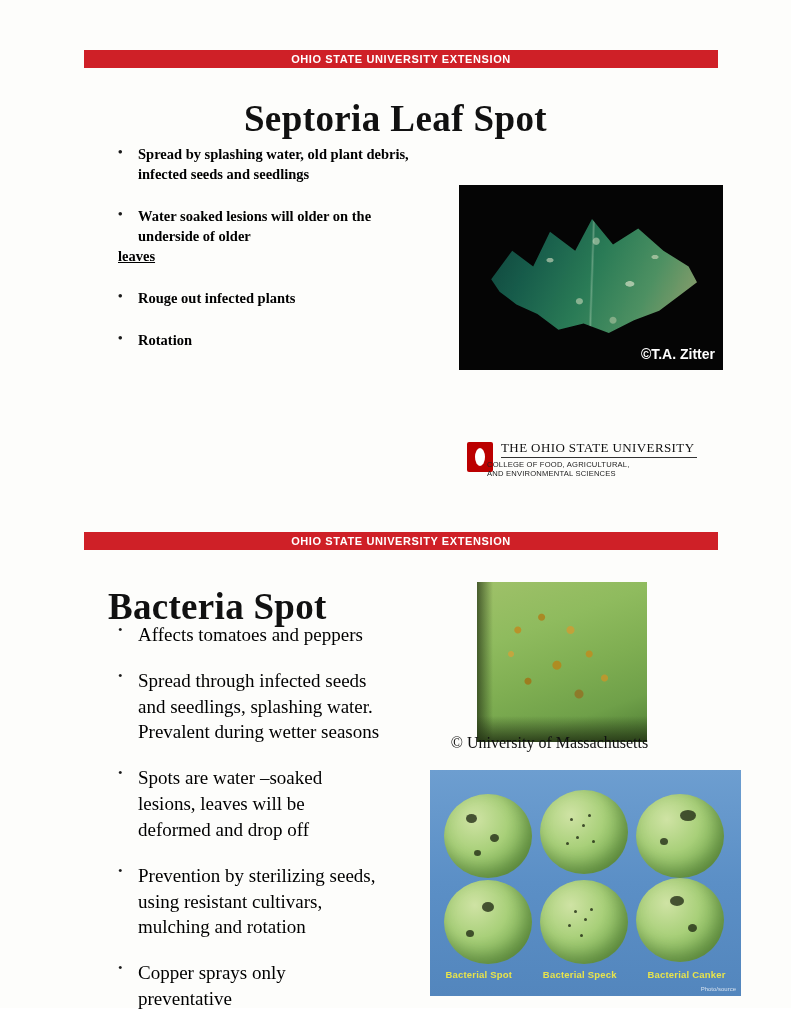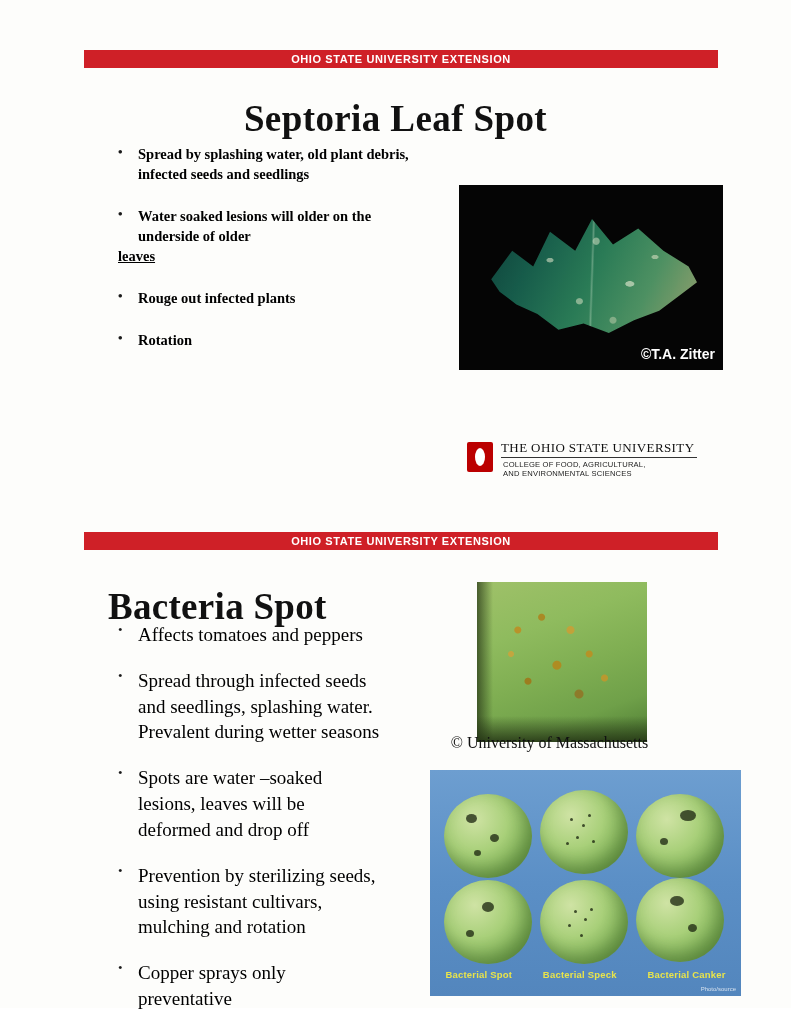--- a/index.html
+++ b/index.html
@@ -215,21 +215,21 @@
   #osu-logo .rule {
     position: absolute;
     left: 34px;
     top: 17px;
     width: 196px;
     height: 1px;
     background: #333;
   }
   #osu-logo .college {
     position: absolute;
-    left: 36px;
+    left: 20px;
     top: 20px;
     font-family: "Liberation Sans", sans-serif;
     font-size: 7.6px;
     letter-spacing: 0.2px;
     line-height: 1.25;
     color: #222;
     white-space: nowrap;
   }
 
   

